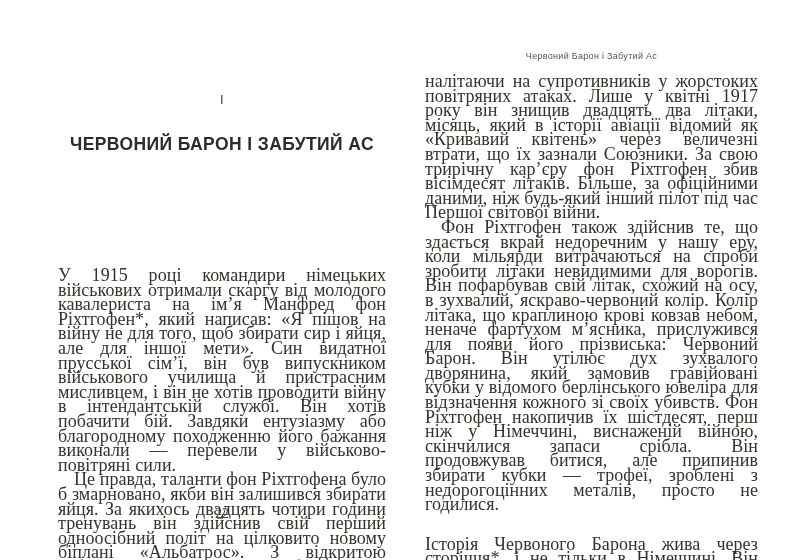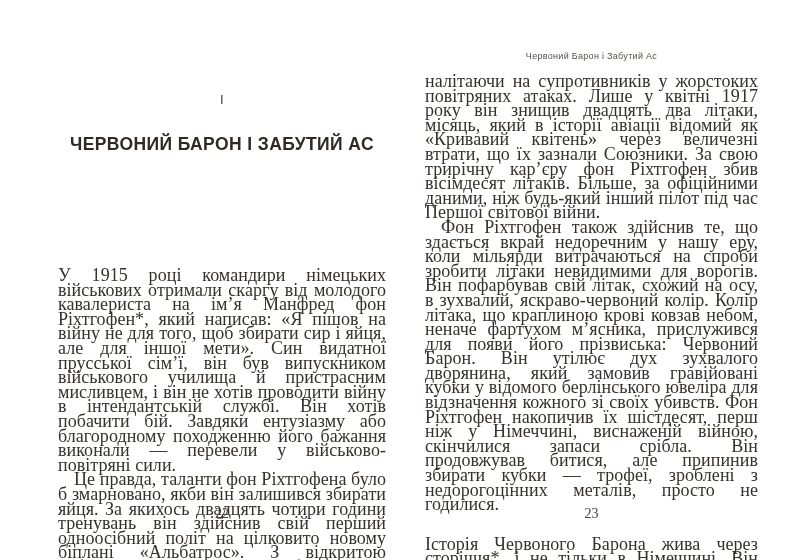--- a/index.html
+++ b/index.html
@@ -102,16 +102,15 @@
     <div class="page-number">22</div>
   </section>
 
   <section class="page page-right">
     <div class="running-head">Червоний Барон і Забутий Ас</div>
     <div class="body-text">
       <p>налітаючи на супротивників у жорстоких повітряних атаках. Лише у квітні 1917 року він знищив двадцять два літаки, місяць, який в історії авіації відомий як «Кривавий квітень» через величезні втрати, що їх зазнали Союзники. За свою трирічну кар’єру фон Ріхтгофен збив вісімдесят літаків. Більше, за офіційними даними, ніж будь-який інший пілот під час Першої світової війни.</p>
       <p class="indent">Фон Ріхтгофен також здійснив те, що здається вкрай недоречним у нашу еру, коли мільярди витрачаються на спроби зробити літаки невидимими для ворогів. Він пофарбував свій літак, схожий на осу, в зухвалий, яскраво-червоний колір. Колір літака, що краплиною крові ковзав небом, неначе фартухом м’ясника, прислужився для появи його прізвиська: Червоний Барон. Він утілює дух зухвалого дворянина, який замовив гравійовані кубки у відомого берлінського ювеліра для відзначення кожного зі своїх убивств. Фон Ріхтгофен накопичив їх шістдесят, перш ніж у Німеччині, виснаженій війною, скінчилися запаси срібла. Він продовжував битися, але припинив збирати кубки — трофеї, зроблені з недорогоцінних металів, просто не годилися.</p>
       <p class="section-break">Історія Червоного Барона жива через сторіччя*, і не тільки в Німеччині. Він надихнув на написання понад тридцяти книг, а також створив автобіографію, перебуваючи у польовому шпиталі після поранення в голову. Фон Ріхтгофена зображують у голлівудських фільмах, графічних романах і коміксах. Безліч документальних фільмів відтворили повітряні подвиги Червоного Барона, аналізуючи його досягнення з повагою. Популярність цього чоловіка простягається від книжкових полиць любителів військової</p>
     </div>
-    <div class="page-number">23</div>
   </section>
 
 </div>
 
 </body></html>

